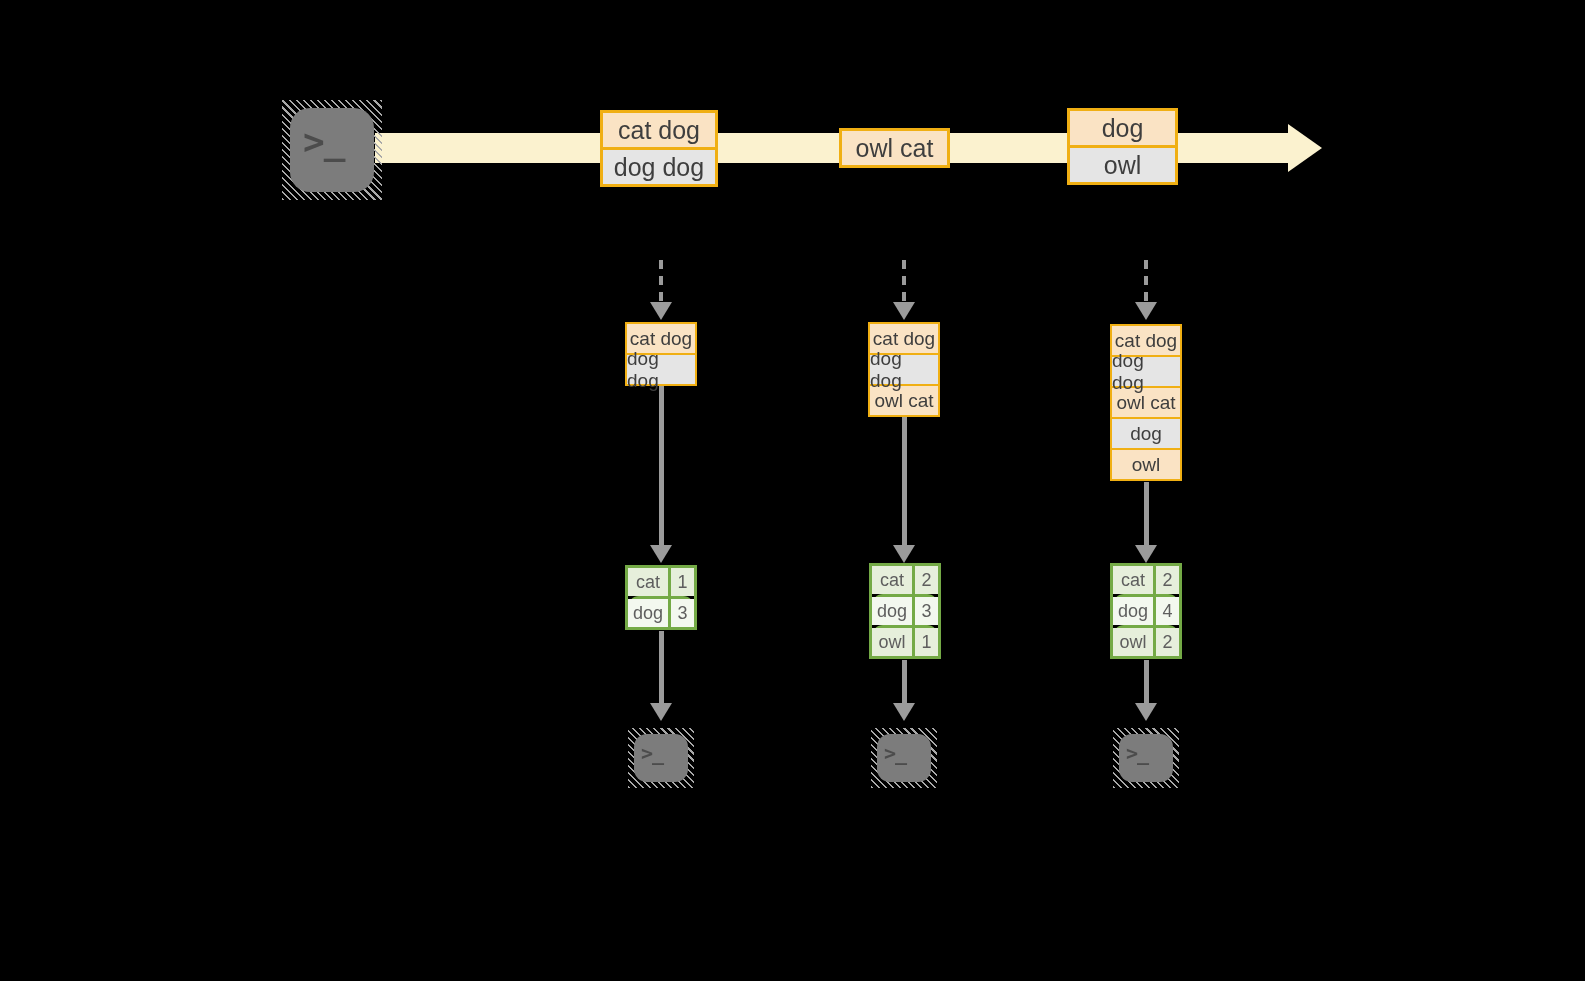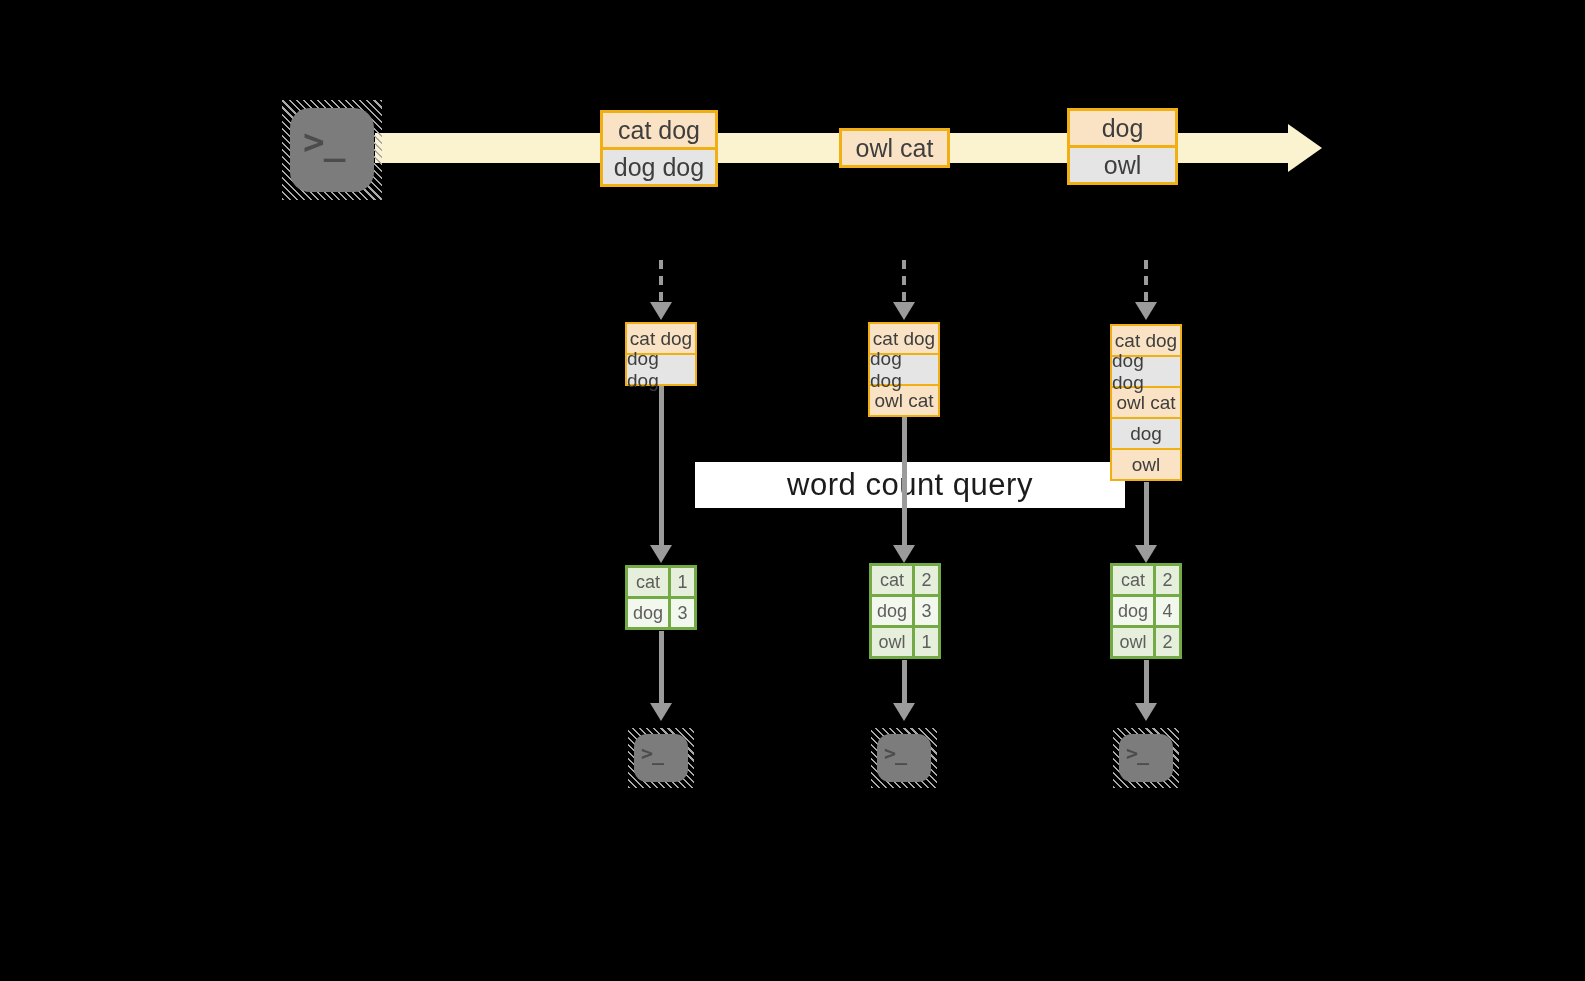--- a/index.html
+++ b/index.html
@@ -36,21 +36,21 @@
   .dstem{position:absolute;width:4px;z-index:3;
     background:repeating-linear-gradient(180deg,#9b9b9b 0,#9b9b9b 9px,transparent 9px,transparent 16px);}
   .sstem{position:absolute;width:5px;background:#9b9b9b;z-index:3;}
   .ahead{position:absolute;width:0;height:0;z-index:3;
     border-left:11px solid transparent;border-right:11px solid transparent;border-top:18px solid #9b9b9b;}
   
   .query-band{position:absolute;left:695px;top:462px;width:430px;height:46px;background:#ffffff;z-index:2;
     display:flex;align-items:center;justify-content:center;font-size:31px;color:#1b1b1b;letter-spacing:0.5px;}
   
   .gtable{position:absolute;border:3px solid #74aa46;z-index:4;}
-  .grow{display:flex;}
+  .grow{display:flex;border-radius:11px;}
   .grow + .grow{border-top:3px solid #74aa46;}
   .gcell{display:flex;align-items:center;justify-content:center;height:28px;font-size:18px;color:#5e5e5e;}
   .gcell.word{width:40px;}
   .gcell.num{width:23px;border-left:3px solid #74aa46;}
   .g-dark{background:#e6efdb;}
   .g-light{background:#f3f8ef;}
 </style>
 </head>
 <body>
 
@@ -100,21 +100,20 @@
   </div>
 
   <div class="obox mid" style="left:1110px;top:324px;width:68px">
     <div class="orow fill-dark">cat dog</div>
     <div class="orow fill-light">dog dog</div>
     <div class="orow fill-dark">owl cat</div>
     <div class="orow fill-light">dog</div>
     <div class="orow fill-dark">owl</div>
   </div>
 
-  <div class="query-band">word count query</div>
 
   <div class="sstem" style="left:659px;top:386px;height:159px"></div>
   <div class="ahead" style="left:650px;top:545px"></div>
 
   <div class="sstem" style="left:902px;top:416px;height:129px"></div>
   <div class="ahead" style="left:893px;top:545px"></div>
 
   <div class="sstem" style="left:1144px;top:482px;height:63px"></div>
   <div class="ahead" style="left:1135px;top:545px"></div>
 

